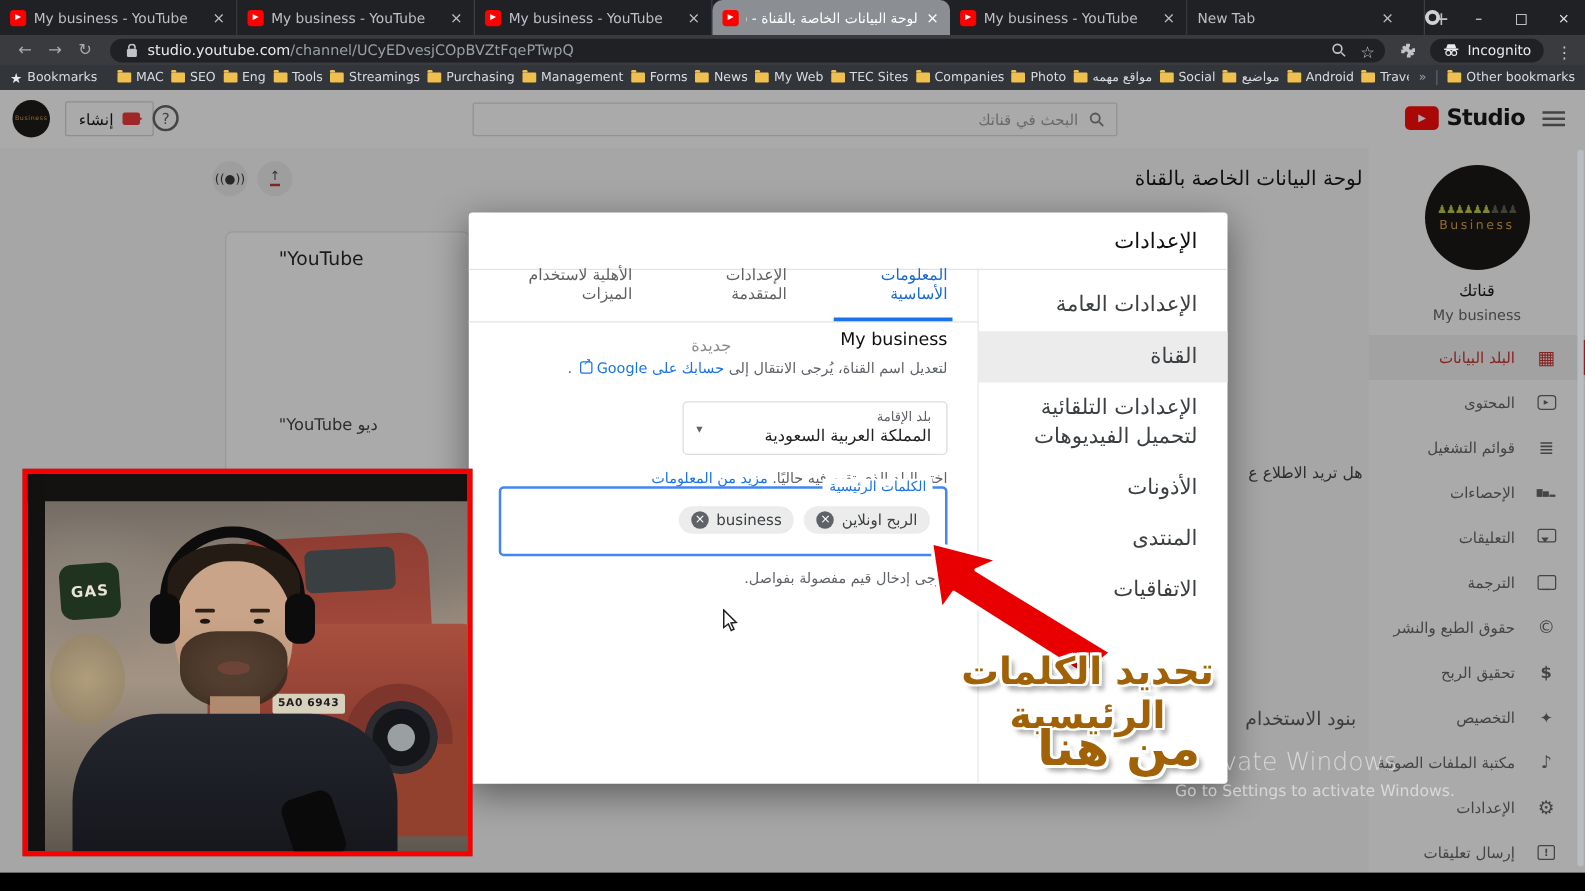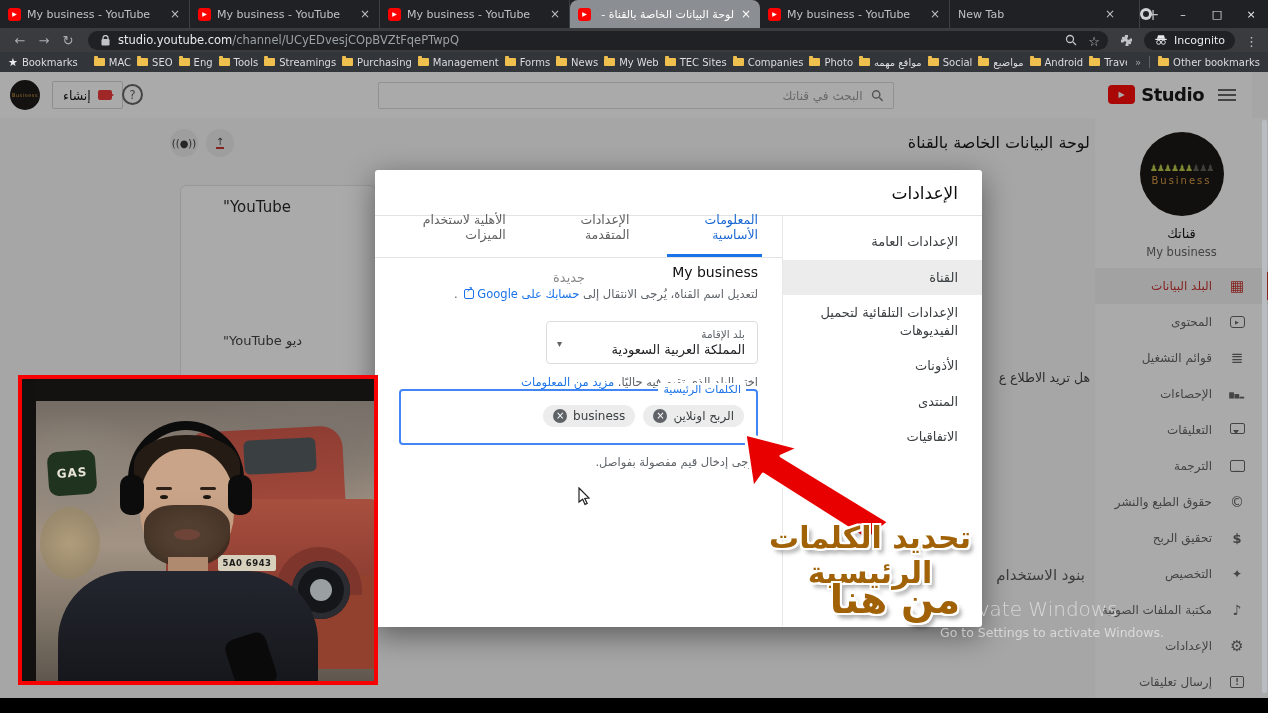--- a/index.html
+++ b/index.html
@@ -40,21 +40,21 @@
   .bm-left{display:flex;align-items:center;gap:16px;overflow:hidden;flex:1;white-space:nowrap}
   .bm-item{display:flex;align-items:center;gap:4px;flex:0 0 auto}
   .bm-star::before{content:"★";font-size:11px;color:#e8eaed}
   .folder-ic{width:11px;height:8px;background:#f0c04e;border-radius:1px;position:relative;flex:0 0 auto}
   .folder-ic::before{content:"";position:absolute;top:-2px;left:0;width:4px;height:2px;background:#f0c04e;border-radius:1px 1px 0 0}
   .bm-right{display:flex;align-items:center;gap:8px;flex:0 0 auto;padding-left:8px}
   .bm-sep{width:1px;height:12px;background:#5f6368}
 
   
   .studio{position:absolute;top:72px;left:0;right:0;bottom:15px;background:#f9f9f9;overflow:hidden}
-  .studio-header{position:absolute;top:0;left:0;right:16px;height:46px;background:#fff;display:flex;align-items:center}
+  .studio-header{position:absolute;top:0;left:0;right:0;height:46px;background:#fff;display:flex;align-items:center}
   .avatar-sm{position:absolute;left:10px;top:8px;width:30px;height:30px;border-radius:50%;background:#151210;display:grid;place-items:center;color:#d89a3e;font-size:5px;letter-spacing:.5px}
   .create-btn{position:absolute;left:52px;top:9px;height:28px;border:1px solid #d3d3d3;border-radius:2px;background:#fff;display:flex;direction:rtl;align-items:center;gap:7px;padding:0 10px;font-size:12.5px;color:#0f0f0f}
   .ic-camcorder{width:14px;height:10px;background:#e33;border-radius:2px;position:relative}
   .ic-camcorder::after{content:"";position:absolute;right:-5px;top:1.5px;border:3.5px solid transparent;border-left:5px solid #e33}
   .help-btn{position:absolute;left:122px;top:12px;width:21px;height:21px;border:2px solid #606060;border-radius:50%;display:grid;place-items:center;font-size:12px;color:#606060}
   .search-box{position:absolute;left:378px;top:10px;width:516px;height:27px;background:#fff;border:1px solid #d9d9d9;border-radius:2px;display:flex;direction:rtl;align-items:center;gap:8px;padding:0 10px}
   .search-box input{border:none;outline:none;background:transparent;direction:rtl;font-size:12px;color:#333;width:100%;font-family:inherit}
   .search-box input::placeholder{color:#9a9a9a}
   .studio-logo{position:absolute;right:48px;top:12px;display:flex;align-items:center;gap:6px}
   .yt-play{width:27px;height:19px;background:#f00;border-radius:4px;display:grid;place-items:center}
@@ -104,21 +104,21 @@
 
   
   .scrim{position:absolute;top:72px;left:0;right:0;bottom:15px;background:rgba(20,20,20,.36);z-index:5}
 
   
   .dialog{position:absolute;left:375px;top:170px;width:607px;height:457px;background:#fff;border-radius:3px;box-shadow:0 8px 30px rgba(0,0,0,.45);z-index:10;direction:rtl}
   .dialog-titlebar{height:46px;border-bottom:1px solid #e3e3e3;display:flex;align-items:center;padding:0 24px}
   .dialog-title{font-size:17px;color:#0f0f0f}
   .dialog-body{display:flex;height:410px}
   .dmenu{width:200px;border-left:1px solid #e8e8e8;padding-top:8px}
-  .dmenu-item{padding:9px 24px;font-size:13px;color:#3c4043;line-height:1.35;cursor:default}
+  .dmenu-item{padding:9px 24px;font-size:17px;color:#3c4043;line-height:1.35;cursor:default}
   .dmenu-item.active{background:#ececec}
   .dcontent{flex:1;padding:0 24px}
   .dtabs{display:flex;gap:34px;border-bottom:1px solid #e3e3e3;margin:0 -24px;padding:0 20px;height:42px;align-items:flex-end}
   .dtab{font-size:12.5px;color:#606060;padding:0 4px 12px;border-bottom:3px solid transparent}
   .dtab.active{color:#1967d2;border-bottom-color:#1a73e8}
   .f-label{font-size:11px;color:#606060;margin-top:26px}
   .f-value{font-size:14px;color:#0f0f0f;margin-top:6px;direction:ltr;text-align:right}
   .f-help{font-size:11.5px;color:#5f6368;margin-top:7px}
   .f-help a{color:#1a73e8;text-decoration:none;font-weight:500}
   .ext-ic{display:inline-block;width:10px;height:10px;border:1.5px solid #1a73e8;border-radius:2px;position:relative;margin:0 3px;vertical-align:-1px}

